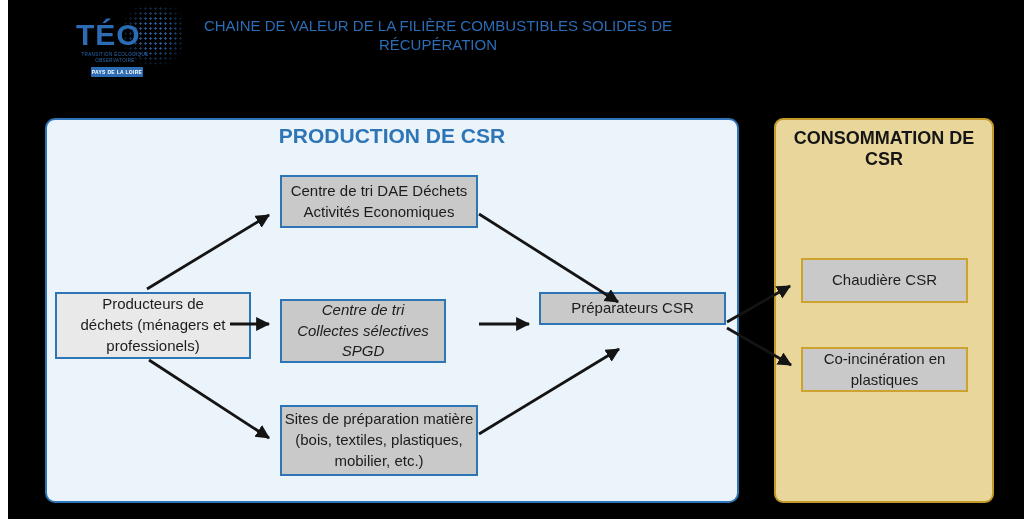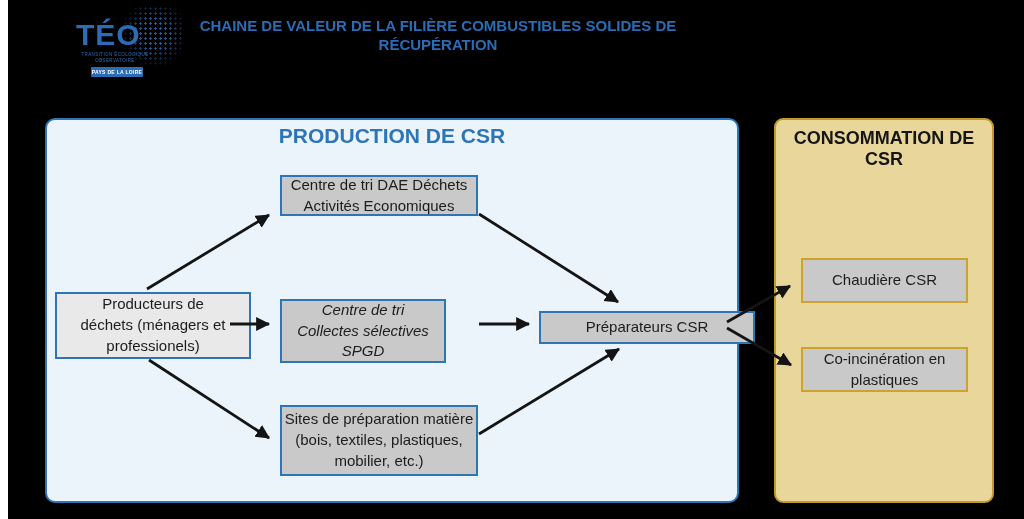--- a/index.html
+++ b/index.html
@@ -21,43 +21,43 @@
   .logo-word{position:relative;font-size:30px;font-weight:bold;letter-spacing:1px;
     color:var(--title-blue);line-height:1;padding-top:10px;padding-left:4px;}
   .logo-tagline{position:relative;width:86px;margin-top:2px;text-align:center;
     font-size:4.5px;line-height:1.3;color:var(--title-blue);white-space:pre-line;letter-spacing:.4px;}
   .logo-badge{position:relative;margin:3px auto 0;width:52px;text-align:center;
     background:var(--title-blue);color:#fff;font-size:5px;font-weight:bold;
     padding:2px 0;border-radius:1px;letter-spacing:.3px;}
 
   
   .main-title{position:absolute;left:150px;top:17px;width:560px;text-align:center;
-    color:var(--title-blue);font-weight:bold;font-size:15px;line-height:1.25;white-space:pre-line;}
+    color:var(--title-blue);font-weight:normal;font-size:15px;line-height:1.25;white-space:pre-line;}
 
   
   .production-box{position:absolute;left:37px;top:118px;width:694px;height:385px;
     border:2.5px solid var(--accent-blue);border-radius:10px;background:var(--production-fill);padding-left:23px;}
   .production-title{position:absolute;top:4px;left:0;width:100%;text-align:center;
     color:var(--accent-blue);font-weight:bold;font-size:21px;}
   .consommation-box{position:absolute;left:766px;top:118px;width:220px;height:385px;
     border:2.5px solid var(--gold-border);border-radius:9px;background:var(--consommation-fill);}
   .consommation-title{position:absolute;top:8px;left:0;width:100%;text-align:center;
     color:#151515;font-weight:bold;font-size:18px;line-height:1.15;white-space:pre-line;}
 
   
   .node{position:absolute;display:flex;align-items:center;justify-content:center;
     text-align:center;white-space:pre-line;font-size:15px;line-height:1.38;
     color:var(--text-dark);border:2px solid var(--accent-blue);background:var(--node-gray);}
   .node.light{background:var(--node-light);}
   .node.gold{border-color:var(--inner-gold);}
   #node-producteurs{left:47px;top:292px;width:196px;height:67px;}
-  #node-dae{left:272px;top:175px;width:198px;height:41px;}
+  #node-dae{left:272px;top:175px;width:198px;height:53px;}
   #node-collectes{left:272px;top:299px;width:166px;height:64px;font-style:italic;}
   #node-sites{left:272px;top:405px;width:198px;height:71px;}
-  #node-preparateurs{left:531px;top:311px;width:216px;height:33px;}
+  #node-preparateurs{left:531px;top:292px;width:187px;height:33px;}
   #node-chaudiere{left:793px;top:258px;width:167px;height:45px;text-align:right;}
   #node-coincineration{left:793px;top:347px;width:167px;height:45px;}
 
   
   .edges-svg{position:absolute;left:0;top:0;width:1024px;height:519px;pointer-events:none;}
   .edge{stroke:var(--arrow);stroke-width:2.8;}
   .arrowhead{fill:var(--arrow);}
 </style>
 </head>
 <body>

